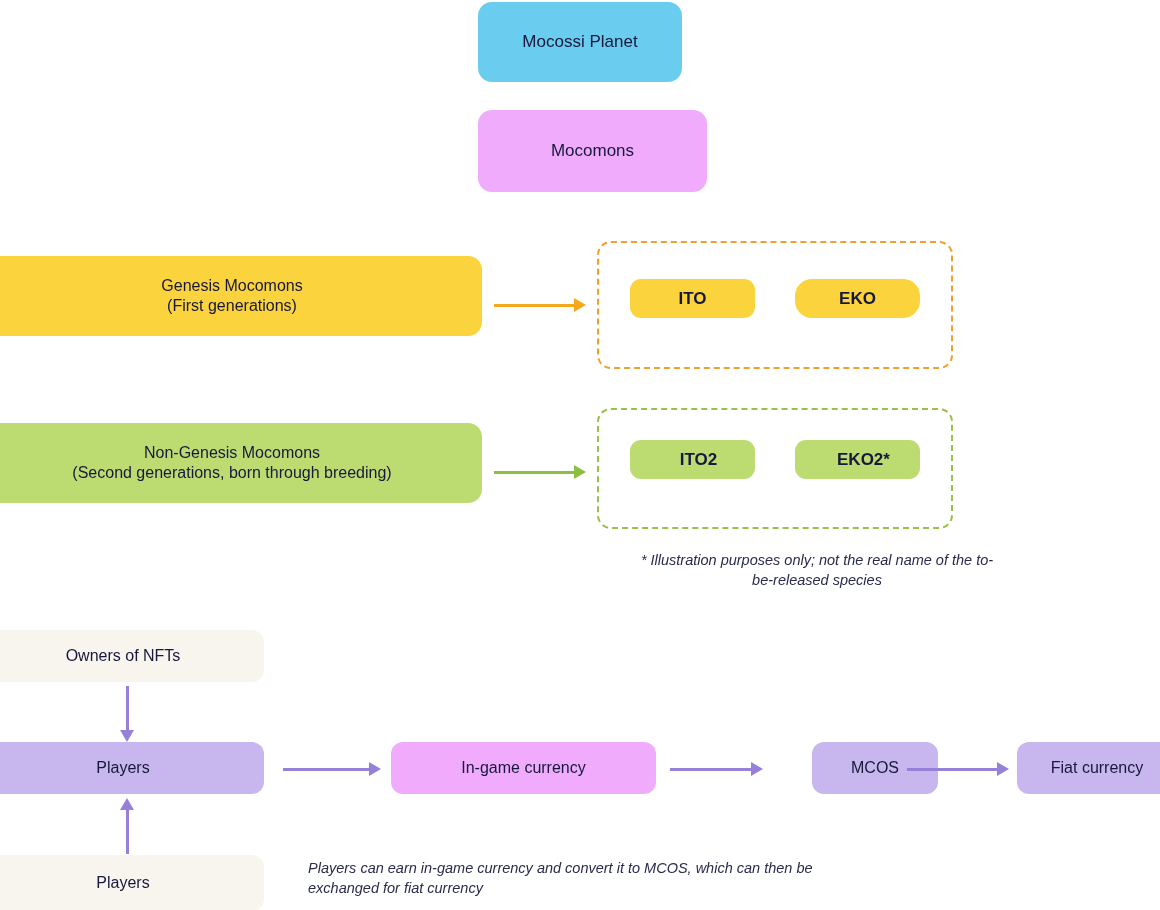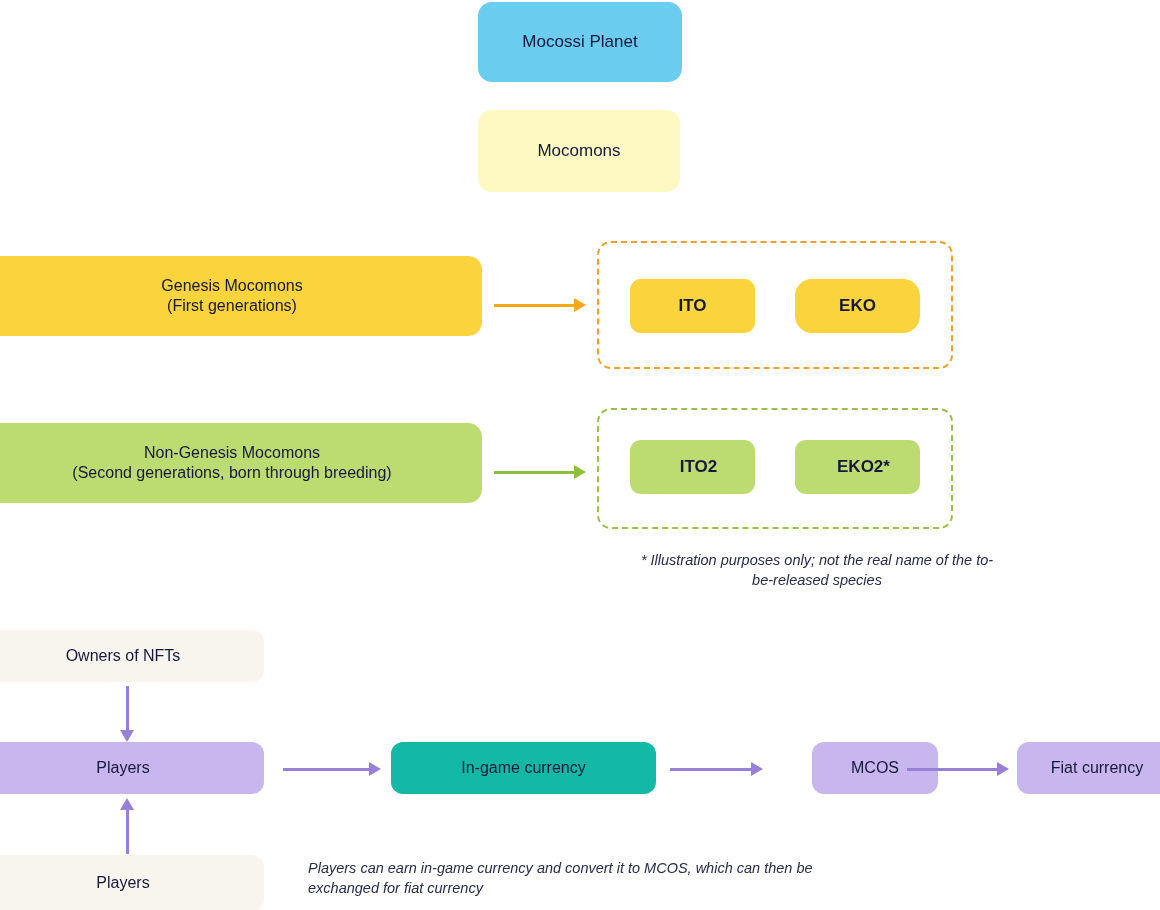--- a/index.html
+++ b/index.html
@@ -29,22 +29,22 @@
     white-space: pre-line;
   }
 
   
   .n-planet {
     left: 478px; top: 2px; width: 204px; height: 80px;
     background: #6ACDF0;
     font-size: 17px;
   }
   .n-mocomons {
-    left: 478px; top: 110px; width: 202px; height: 82px;
-    background: #fef9c3;
+    left: 478px; top: 110px; width: 229px; height: 82px;
+    background: #f0abfc;
     font-size: 17px;
   }
 
   
   .n-genesis {
     left: -18px; top: 256px; width: 500px; height: 80px;
     background: #FBD33C;
     font-size: 16px;
     border-radius: 14px;
   }
@@ -73,21 +73,21 @@
 
   .chip {
     position: absolute;
     box-sizing: border-box;
     display: flex;
     align-items: center;
     justify-content: center;
     border-radius: 11px;
     font-size: 17px;
     font-weight: bold;
-    height: 54px;
+    height: 39px;
     width: 125px;
   }
   .chip-yellow { background: #FBD33C; }
   .chip-green  { background: #BCDC71; padding-left: 12px; }
 
   .chip-ito  { left: 630px; top: 279px; }
   .chip-eko  { left: 795px; top: 279px; border-radius: 17px; }
   .chip-ito2 { left: 630px; top: 440px; }
   .chip-eko2 { left: 795px; top: 440px; }
 
@@ -188,21 +188,21 @@
   .n-players-mid {
     left: -18px; top: 742px; width: 282px; height: 52px;
     background: #C8B6EE; font-size: 16px; border-radius: 12px;
   }
   .n-players-bottom {
     left: -18px; top: 855px; width: 282px; height: 56px;
     background: #F8F5EF; font-size: 16px; border-radius: 12px;
   }
   .n-ingame {
     left: 391px; top: 742px; width: 265px; height: 52px;
-    background: #14b8a6; font-size: 16px; border-radius: 12px;
+    background: #f0abfc; font-size: 16px; border-radius: 12px;
   }
   .n-mcos {
     left: 812px; top: 742px; width: 126px; height: 52px;
     background: #C8B6EE; font-size: 16px; border-radius: 12px;
   }
   .n-fiat {
     left: 1017px; top: 742px; width: 160px; height: 52px;
     background: #C8B6EE; font-size: 16px; border-radius: 12px;
   }
 </style>

